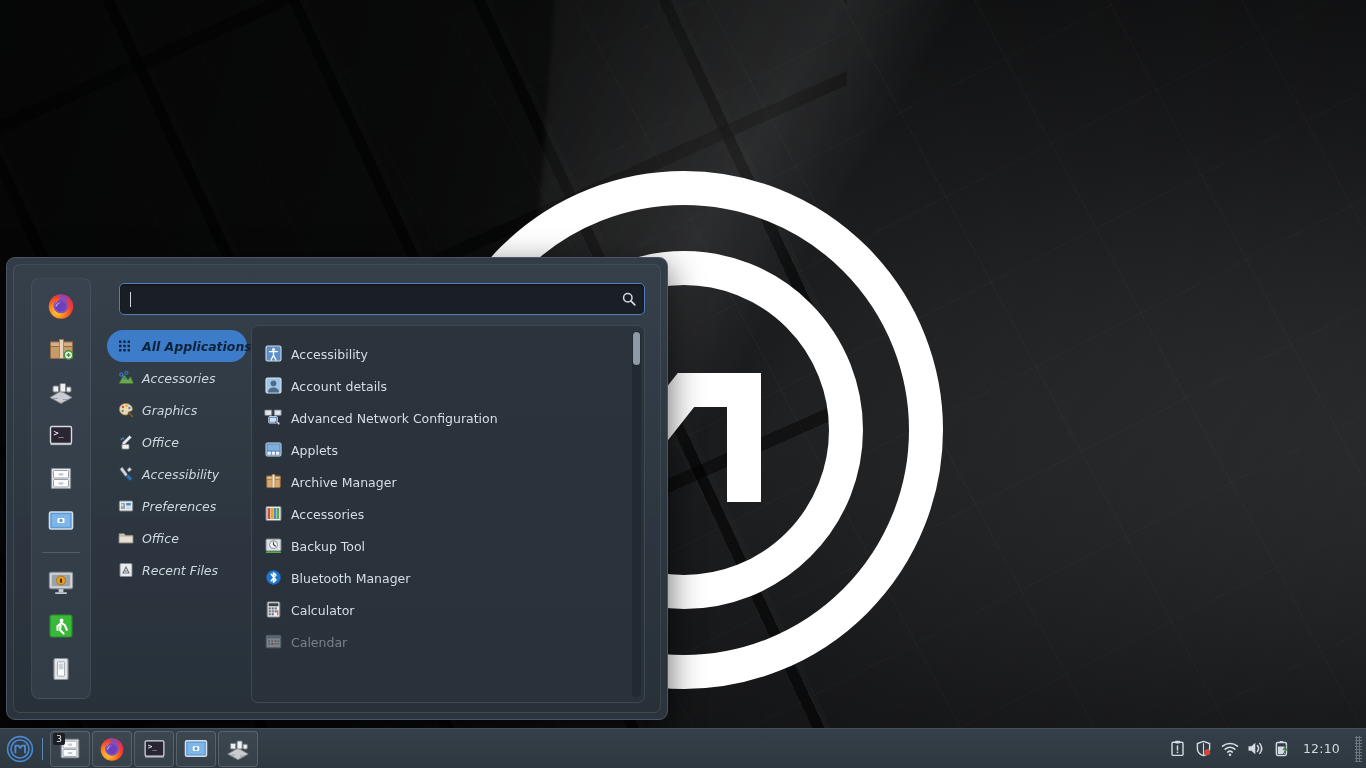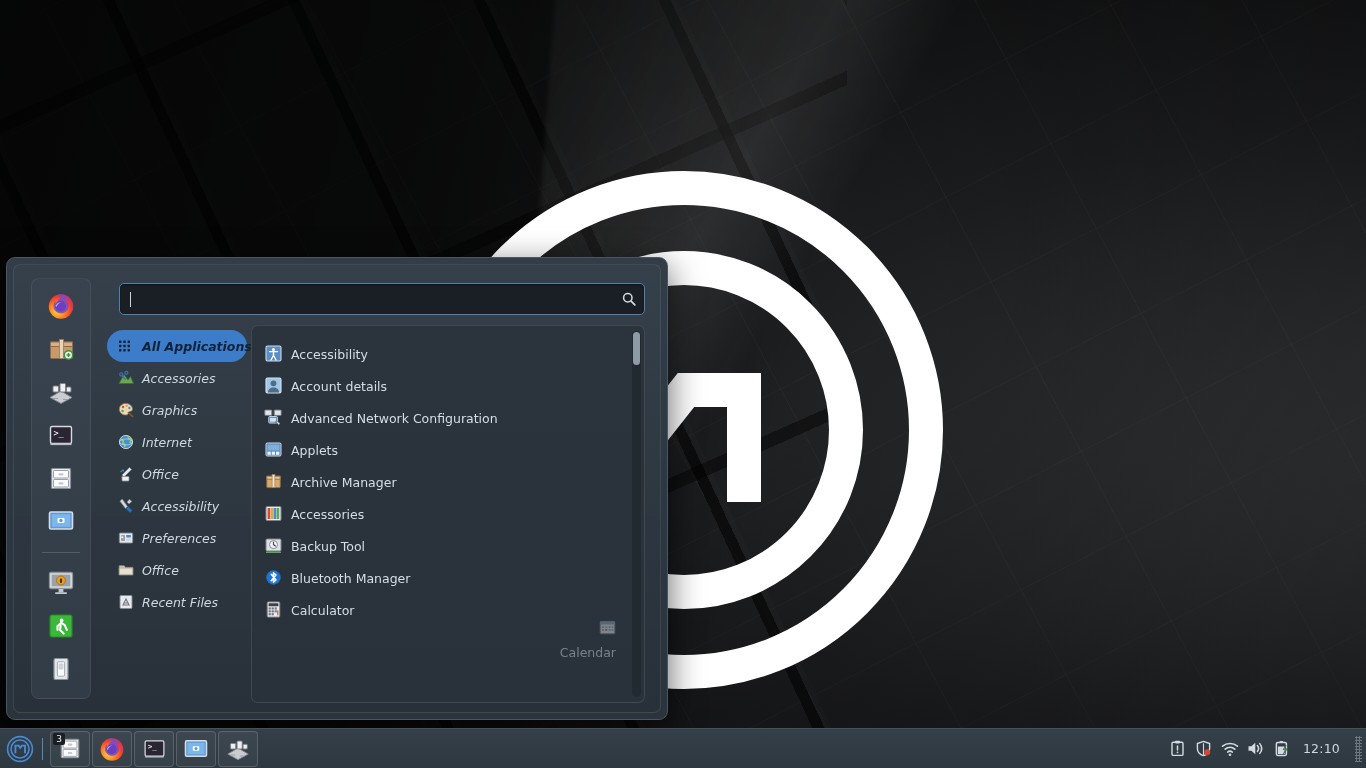--- a/index.html
+++ b/index.html
@@ -136,21 +136,21 @@
   }
   #app-list{
     position:absolute; left:0; top:4px; right:16px; bottom:0;
   }
   .app-item{
     display:flex; align-items:flex-end; gap:9px;
     height:32px; padding:0 12px;
     color:#d5dde5; font-size:12.5px; cursor:pointer;
   }
   .app-icon{ width:18px; height:18px; flex:none; display:flex; align-items:center; justify-content:center; }
-  .app-item.dimmed{ opacity:.45;flex-direction:column; }
+  .app-item.dimmed{ opacity:.45; }
   #app-fade{
     position:absolute; left:0; right:16px; bottom:0; height:34px;
     background:linear-gradient(180deg,rgba(41,50,58,0) 0%,rgba(41,50,58,.92) 72%,rgba(41,50,58,1) 100%);
     pointer-events:none;
   }
   #app-scroll-track{
     position:absolute; right:3px; top:5px; bottom:5px; width:9px;
     background:#222a31; border-radius:5px;
   }
   #app-scroll-thumb{
@@ -369,30 +369,20 @@
           <circle cx="5" cy="5" r="1.2" fill="#d84a3f"></circle>
             <circle cx="8.6" cy="3.8" r="1.2" fill="#e8a72a"></circle>
           <circle cx="11.4" cy="6" r="1.2" fill="#4a8fd4"></circle>
             <circle cx="4.6" cy="9" r="1.2" fill="#5aa84f"></circle>
           <path d="M10.5 10.5 L14.5 14.5" stroke="#8a5a2a" stroke-width="1.6" stroke-linecap="round"></path>
         </svg>
       </span>
       <span class="cat-label">Graphics</span>
     </div>
 
-    <div class="cat-item">
-      <span class="cat-icon">
-        <svg width="16" height="16" viewBox="0 0 16 16">
-          <circle cx="8" cy="8" r="6.6" fill="#4b8fd0" stroke="#d4dde5" stroke-width=".9"></circle>
-          <path d="M3 5.5 L5.5 6.5 L4.5 9 L7 10.5 L6.5 13M9.5 2 L11 4.5 L13.5 5 L12 8 L13.8 10" fill="none" stroke="#8fd06a" stroke-width="1.5" stroke-linejoin="round"></path>
-          <ellipse cx="8" cy="8" rx="6.6" ry="3" fill="none" stroke="#cfe0ef" stroke-width=".6"></ellipse>
-        </svg>
-      </span>
-      <span class="cat-label">Internet</span>
-    </div>
 
     <div class="cat-item">
       <span class="cat-icon">
         <svg width="16" height="16" viewBox="0 0 16 16">
           <path d="M4 9 L11.5 1.5 L13.5 3.5 L6 11 Z" fill="#e6e9ec" stroke="#8b9098" stroke-width=".8"></path>
           <path d="M4 9 L6 11 L3 12.5 Z" fill="#d04a3a"></path>
           <rect x="4" y="10.5" width="7" height="4.5" rx=".8" fill="#eef1f4" stroke="#8b9098" stroke-width=".8"></rect>
           <path d="M2.5 6 L5 4 L6 5.5" stroke="#4a7fc0" stroke-width="1.2" fill="none"></path>
         </svg>
       </span>

